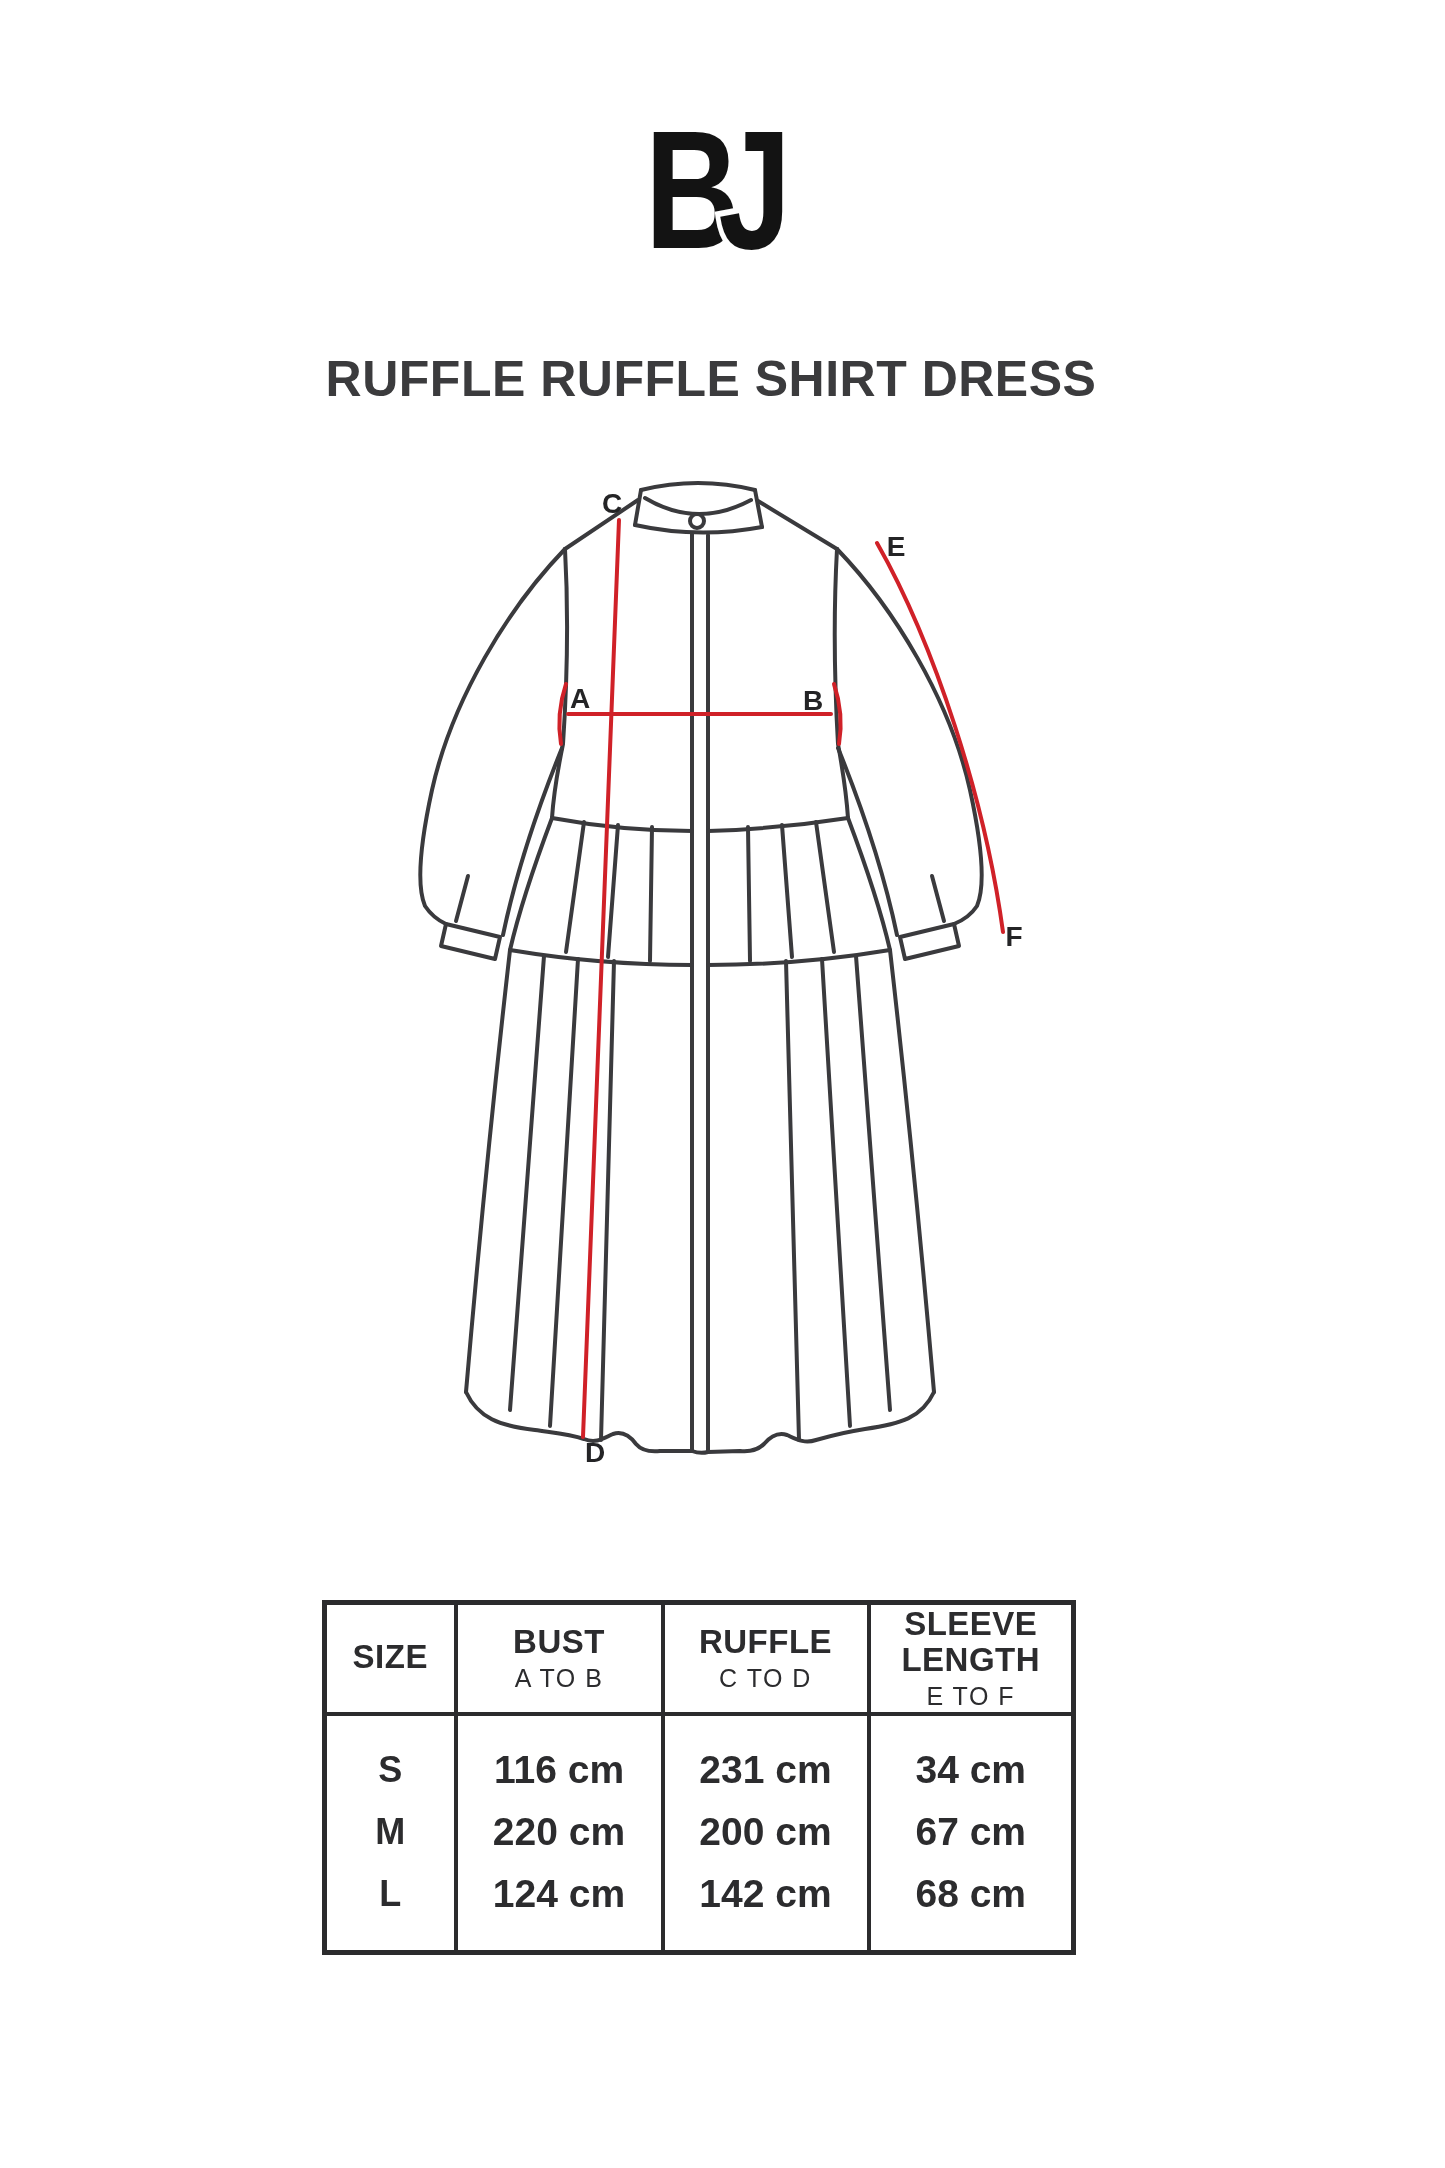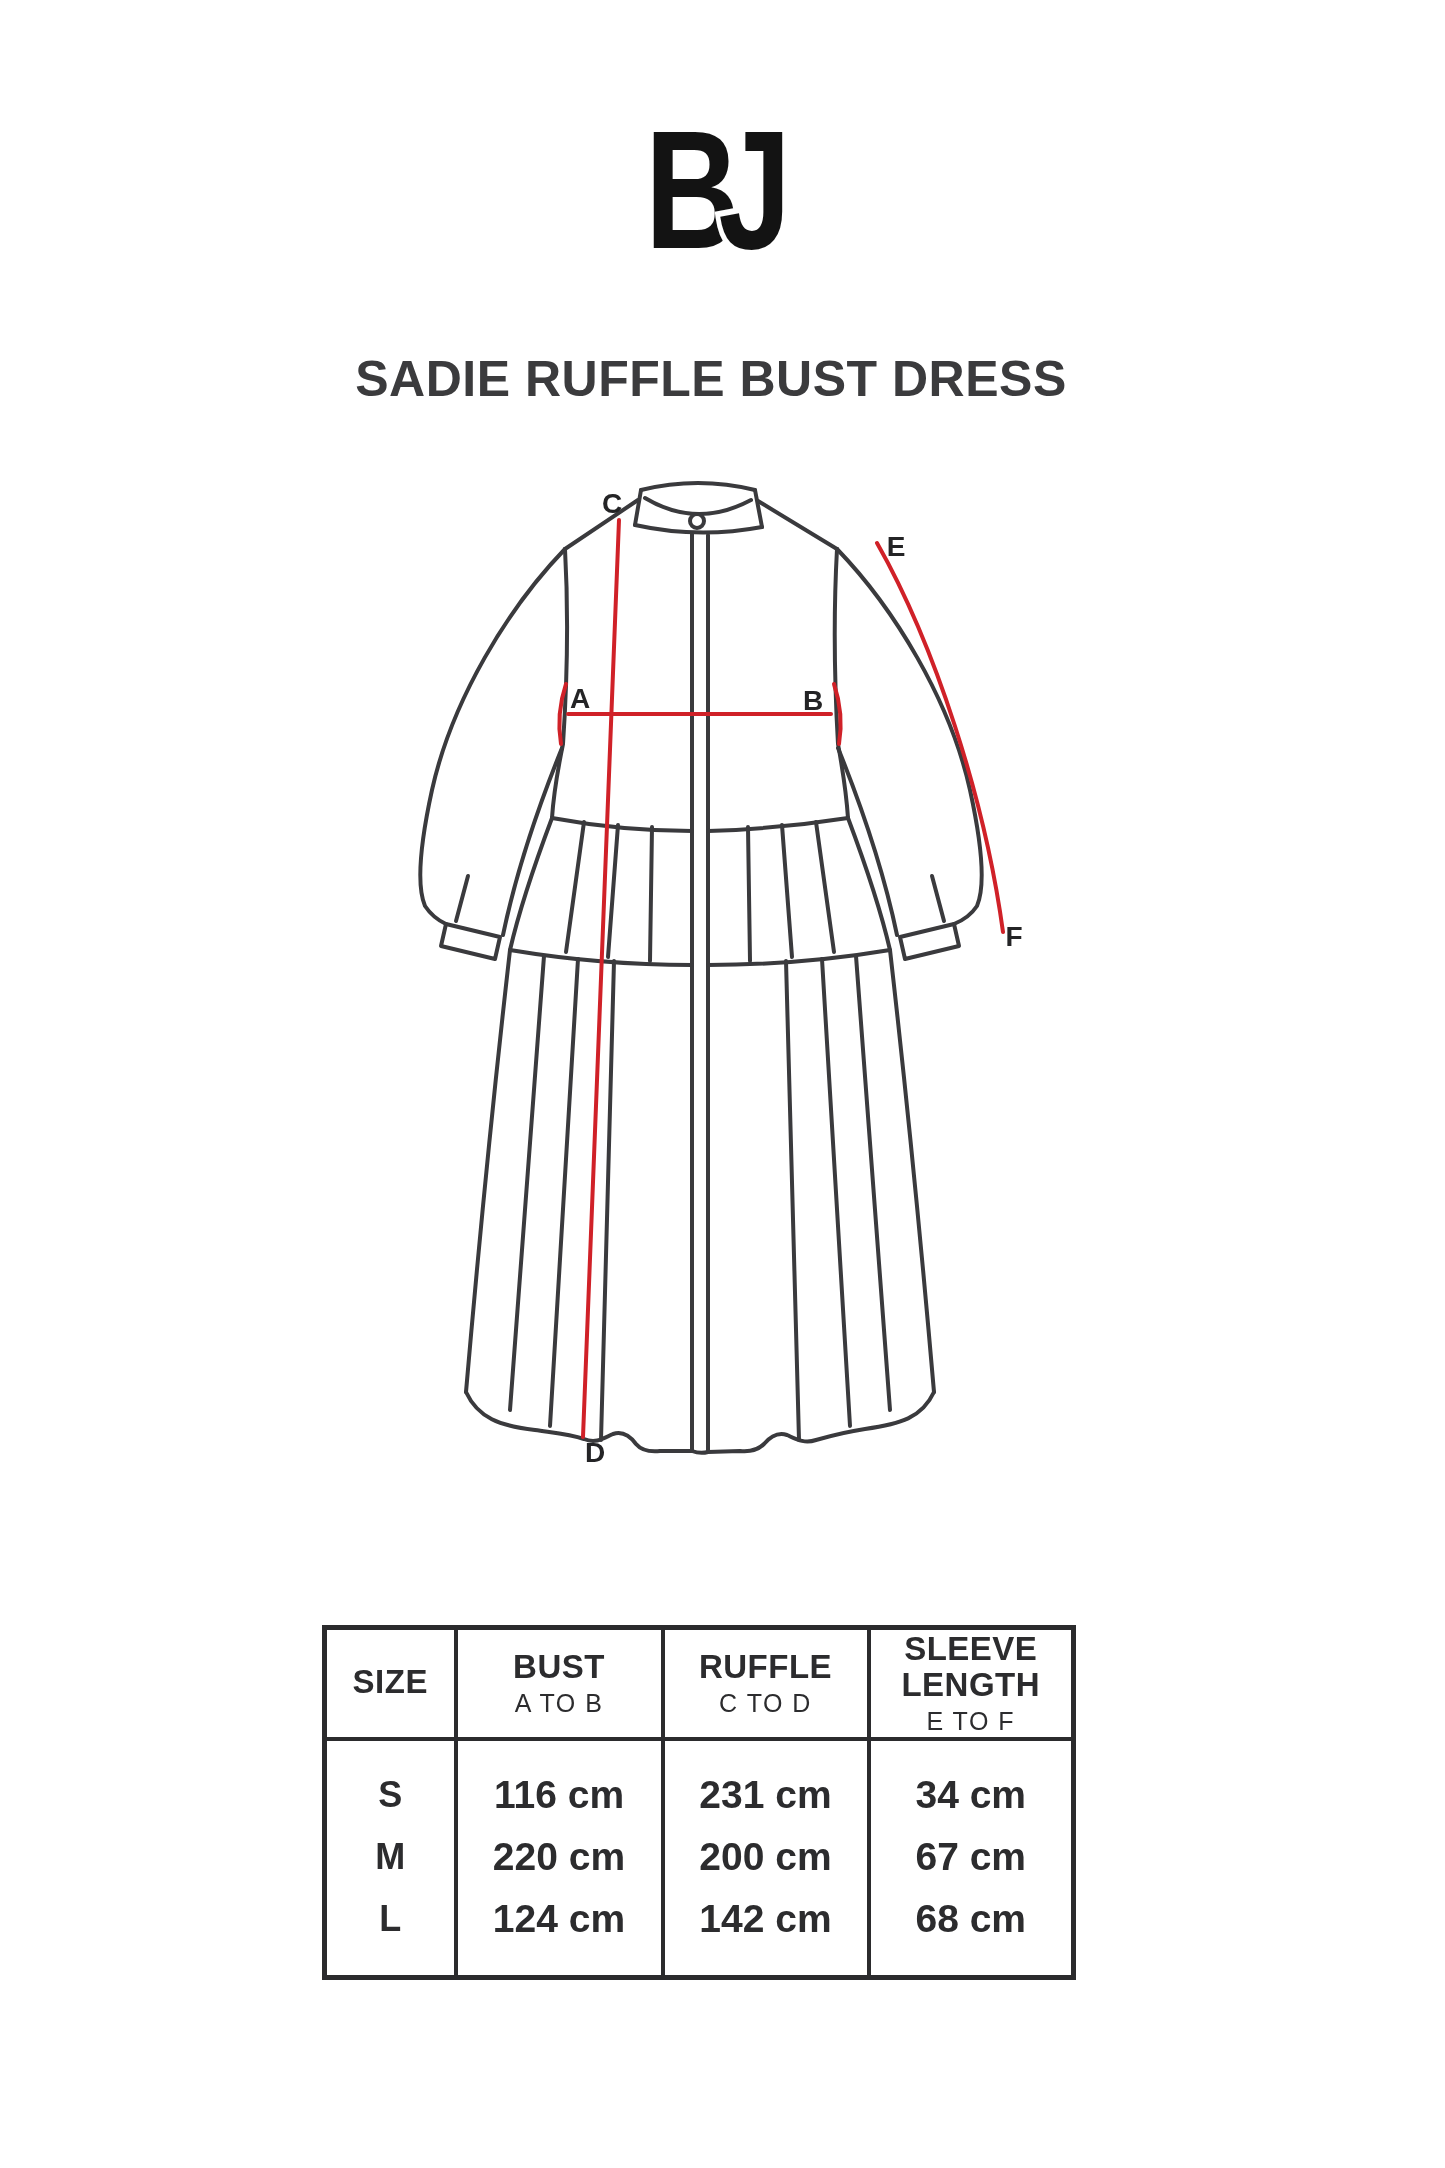--- a/index.html
+++ b/index.html
@@ -20,21 +20,21 @@
          font-size:50px;font-weight:800;letter-spacing:.5px;color:#3b3b3d;margin:0;}
 
   
   .diagram-svg{position:absolute;inset:0;width:1445px;height:2168px;}
   .sketch{stroke:var(--sketch-color);fill:none;stroke-width:4;stroke-linecap:round;stroke-linejoin:round;}
   .measure{stroke:var(--measure-color);fill:none;stroke-width:4;stroke-linecap:round;}
   .pointlabel{fill:var(--label-color);font-family:"Liberation Sans",sans-serif;font-size:28px;font-weight:700;text-anchor:middle;}
 
   
   .size-table{position:absolute;left:322px;top:1600px;width:749px;border-collapse:collapse;
-              table-layout:fixed;color:#2c2c2e;margin-top:25px;}
+              table-layout:fixed;color:#2c2c2e;}
   .size-table, .size-table th, .size-table td{border:0 solid #2b2b2d;}
   .size-table{border-width:5px;}
   .size-table th, .size-table td{border-left-width:4px;padding:0;text-align:center;vertical-align:middle;}
   .size-table th:first-child, .size-table td:first-child{border-left-width:0;}
   .size-table thead th{border-bottom-width:4px;height:107px;}
   .hdr-main{font-size:33px;font-weight:700;line-height:36px;letter-spacing:.5px;}
   .hdr-sub{font-size:25px;font-weight:400;line-height:30px;letter-spacing:1.5px;margin-top:3px;}
   .size-table tbody td{font-size:39px;font-weight:700;line-height:36px;padding:13px 0;}
   .size-table tbody td.size-col{font-size:36px;}
   .size-table tbody tr:first-child td{padding-top:36px;}
@@ -45,21 +45,21 @@
 
 <div class="page">
 
   <svg class="logo-wrap" viewBox="0 0 170 150" aria-hidden="true">
     <g transform="translate(8,4) scale(0.78,1)">
       <text x="0" y="138" font-family="Liberation Sans, sans-serif" font-weight="bold" font-size="168" fill="#131313">B</text>
       <text x="94" y="138" font-family="Liberation Sans, sans-serif" font-weight="bold" font-size="168" fill="#131313" stroke="#ffffff" stroke-width="12" paint-order="stroke fill">J</text>
     </g>
   </svg>
 
-  <h1 class="title">SADIE RUFFLE BUST DRESS</h1>
+  <h1 class="title">RUFFLE RUFFLE SHIRT DRESS</h1>
 
   <svg class="diagram-svg" viewBox="0 0 1445 2168" aria-hidden="true">
     <g>
 
       <path class="sketch" d="M641,490 Q698,476 755,490"></path>
       <path class="sketch" d="M641,490 L635,525"></path>
       <path class="sketch" d="M755,490 L762,527"></path>
       <path class="sketch" d="M635,525 Q698,539 762,527"></path>
       <path class="sketch" d="M645,498 Q697,529 751,500"></path>
       <circle class="sketch" cx="697" cy="521" r="7"></circle>

